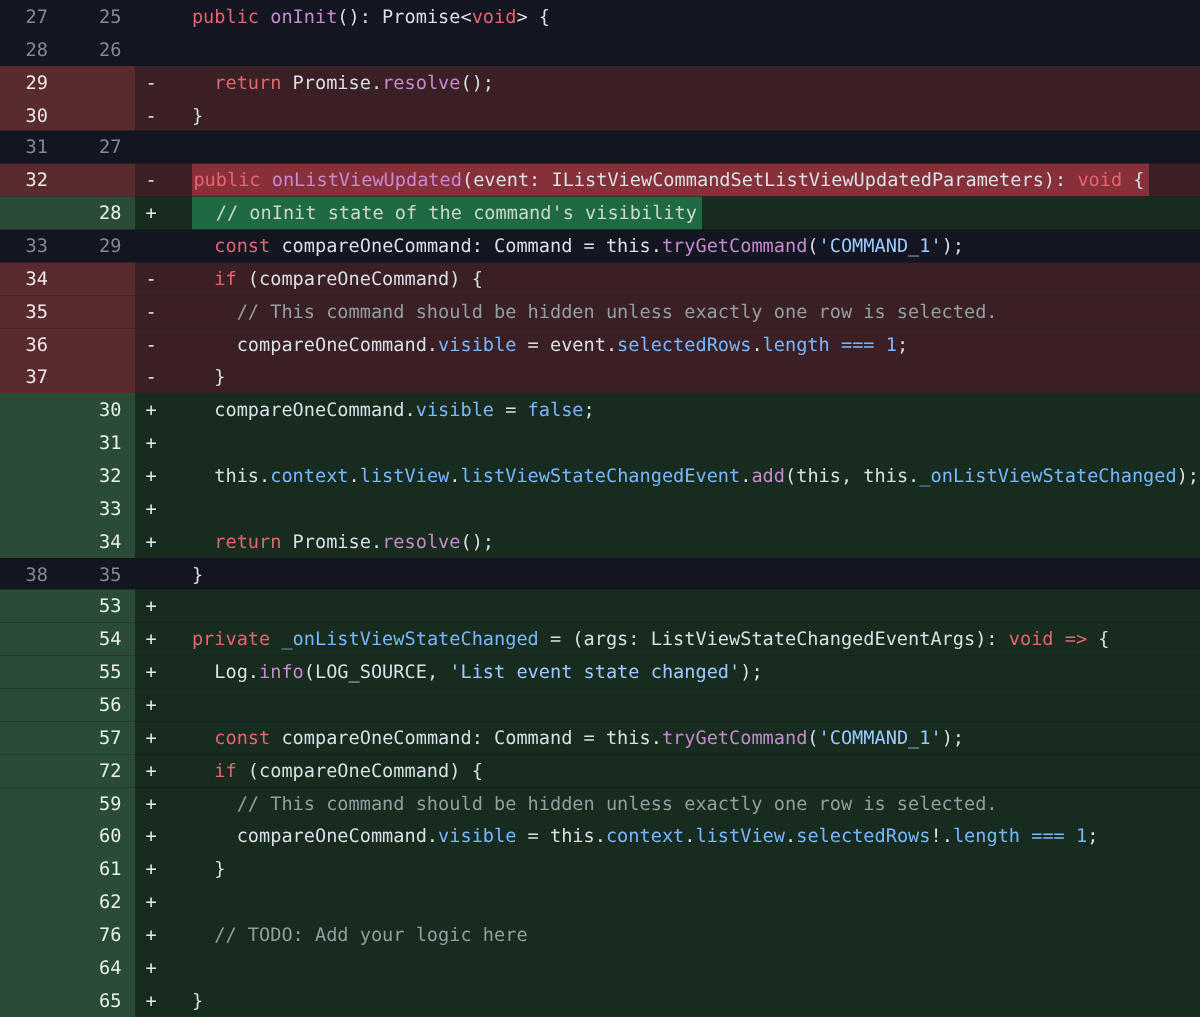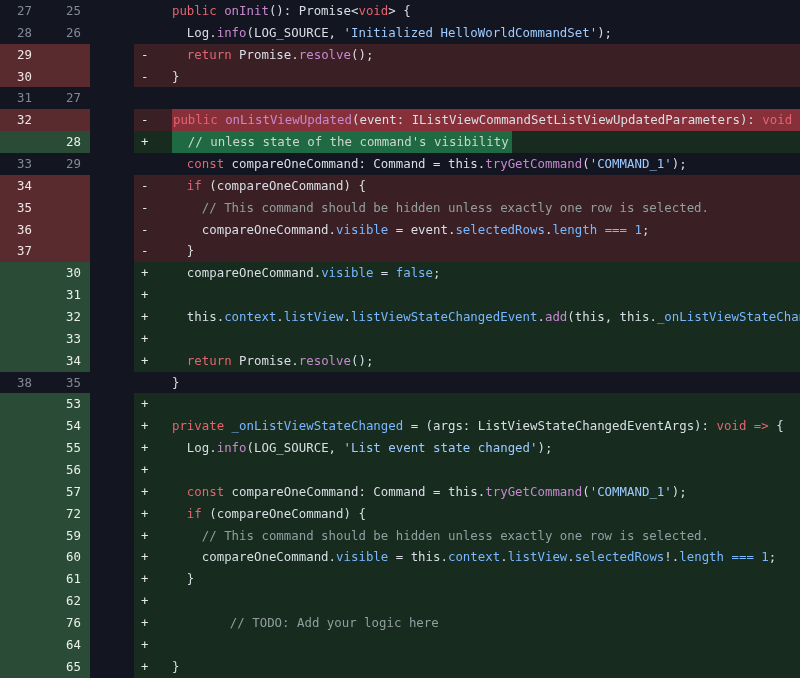--- a/index.html
+++ b/index.html
@@ -4,21 +4,21 @@
 <style>
   html,body{margin:0;padding:0;}
   body{
     width:800px;height:678px;overflow:hidden;
     background:#131521;
     font-family:"DejaVu Sans Mono","Liberation Mono",monospace;
   }
   #diff{width:800px;height:678px;}
   .row{
     display:flex;height:21.871px;
-    font-size:12.4px;line-height:21.871px;gap:44px;
+    font-size:12.4px;line-height:21.871px;
   }
   .gutter{display:flex;width:90px;flex:none;}
   .num{white-space:pre;text-align:right;box-sizing:border-box;}
   .num.old{width:40px;padding-right:8px;}
   .num.new{width:50px;padding-right:9px;}
   .line-body{flex:1;display:flex;min-width:0;}
   .marker{width:23px;flex:none;padding-left:7px;box-sizing:border-box;}
   .code{flex:1;white-space:pre;overflow:hidden;}
   .hl{display:inline-block;height:21.871px;padding:0 3px 0 1px;vertical-align:top;}
   
@@ -47,24 +47,20 @@
         <div class="line-body">
           <span class="marker"></span>
           <div class="code"><span class="tok" style="color: rgb(217, 223, 229);">  </span><span class="tok" style="color: rgb(229, 100, 111);">public </span><span class="tok" style="color: rgb(198, 137, 205);">onInit</span><span class="tok" style="color: rgb(217, 223, 229);">(): Promise&lt;</span><span class="tok" style="color: rgb(229, 100, 111);">void</span><span class="tok" style="color: rgb(217, 223, 229);">&gt; {</span></div>
         </div>
       </div>
       <div class="row ctx">
         <div class="gutter">
           <span class="num old">28</span>
           <span class="num new">26</span>
         </div>
-        <div class="line-body">
-          <span class="marker"></span>
-          <div class="code"><span class="tok" style="color: rgb(217, 223, 229);">    Log.</span><span class="tok" style="color: rgb(198, 137, 205);">info</span><span class="tok" style="color: rgb(217, 223, 229);">(LOG_SOURCE, </span><span class="tok" style="color: rgb(158, 203, 255);">'Initialized HelloWorldCommandSet'</span><span class="tok" style="color: rgb(217, 223, 229);">);</span></div>
-        </div>
       </div>
       <div class="row del">
         <div class="gutter">
           <span class="num old">29</span>
           <span class="num new"></span>
         </div>
         <div class="line-body">
           <span class="marker">-</span>
           <div class="code"><span class="tok" style="color: rgb(217, 223, 229);">    </span><span class="tok" style="color: rgb(229, 100, 111);">return</span><span class="tok" style="color: rgb(217, 223, 229);"> Promise.</span><span class="tok" style="color: rgb(198, 137, 205);">resolve</span><span class="tok" style="color: rgb(217, 223, 229);">();</span></div>
         </div>
@@ -99,21 +95,21 @@
           <div class="code"><span>  </span><span class="hl"><span class="tok" style="color: rgb(229, 100, 111);">public </span><span class="tok" style="color: rgb(198, 137, 205);">onListViewUpdated</span><span class="tok" style="color: rgb(217, 223, 229);">(event: IListViewCommandSetListViewUpdatedParameters): </span><span class="tok" style="color: rgb(229, 100, 111);">void</span><span class="tok" style="color: rgb(217, 223, 229);"> {</span></span></div>
         </div>
       </div>
       <div class="row add">
         <div class="gutter">
           <span class="num old"></span>
           <span class="num new">28</span>
         </div>
         <div class="line-body">
           <span class="marker">+</span>
-          <div class="code"><span>  </span><span class="hl"><span class="tok" style="color: rgb(217, 223, 229);">  </span><span class="tok" style="color: rgb(201, 215, 204);">// unless state of the command's visibility</span></span></div>
+          <div class="code"><span>  </span><span class="hl"><span class="tok" style="color: rgb(217, 223, 229);">  </span><span class="tok" style="color: rgb(201, 215, 204);">// onInit state of the command's visibility</span></span></div>
         </div>
       </div>
       <div class="row ctx">
         <div class="gutter">
           <span class="num old">33</span>
           <span class="num new">29</span>
         </div>
         <div class="line-body">
           <span class="marker"></span>
           <div class="code"><span class="tok" style="color: rgb(217, 223, 229);">    </span><span class="tok" style="color: rgb(229, 100, 111);">const</span><span class="tok" style="color: rgb(217, 223, 229);"> compareOneCommand: Command = this.</span><span class="tok" style="color: rgb(198, 137, 205);">tryGetCommand</span><span class="tok" style="color: rgb(217, 223, 229);">(</span><span class="tok" style="color: rgb(158, 203, 255);">'COMMAND_1'</span><span class="tok" style="color: rgb(217, 223, 229);">);</span></div>
@@ -319,21 +315,21 @@
           <div class="code"></div>
         </div>
       </div>
       <div class="row add">
         <div class="gutter">
           <span class="num old"></span>
           <span class="num new">76</span>
         </div>
         <div class="line-body">
           <span class="marker">+</span>
-          <div class="code"><span class="tok" style="color: rgb(217, 223, 229);">    </span><span class="tok" style="color: rgb(147, 158, 161); margin-left: 43px;">// TODO: Add your logic here</span></div>
+          <div class="code"><span class="tok" style="color: rgb(217, 223, 229);">    </span><span class="tok" style="color: rgb(147, 158, 161);">// TODO: Add your logic here</span></div>
         </div>
       </div>
       <div class="row add">
         <div class="gutter">
           <span class="num old"></span>
           <span class="num new">64</span>
         </div>
         <div class="line-body">
           <span class="marker">+</span>
           <div class="code"><span class="tok" style="color: rgb(217, 223, 229);">    </span></div>

